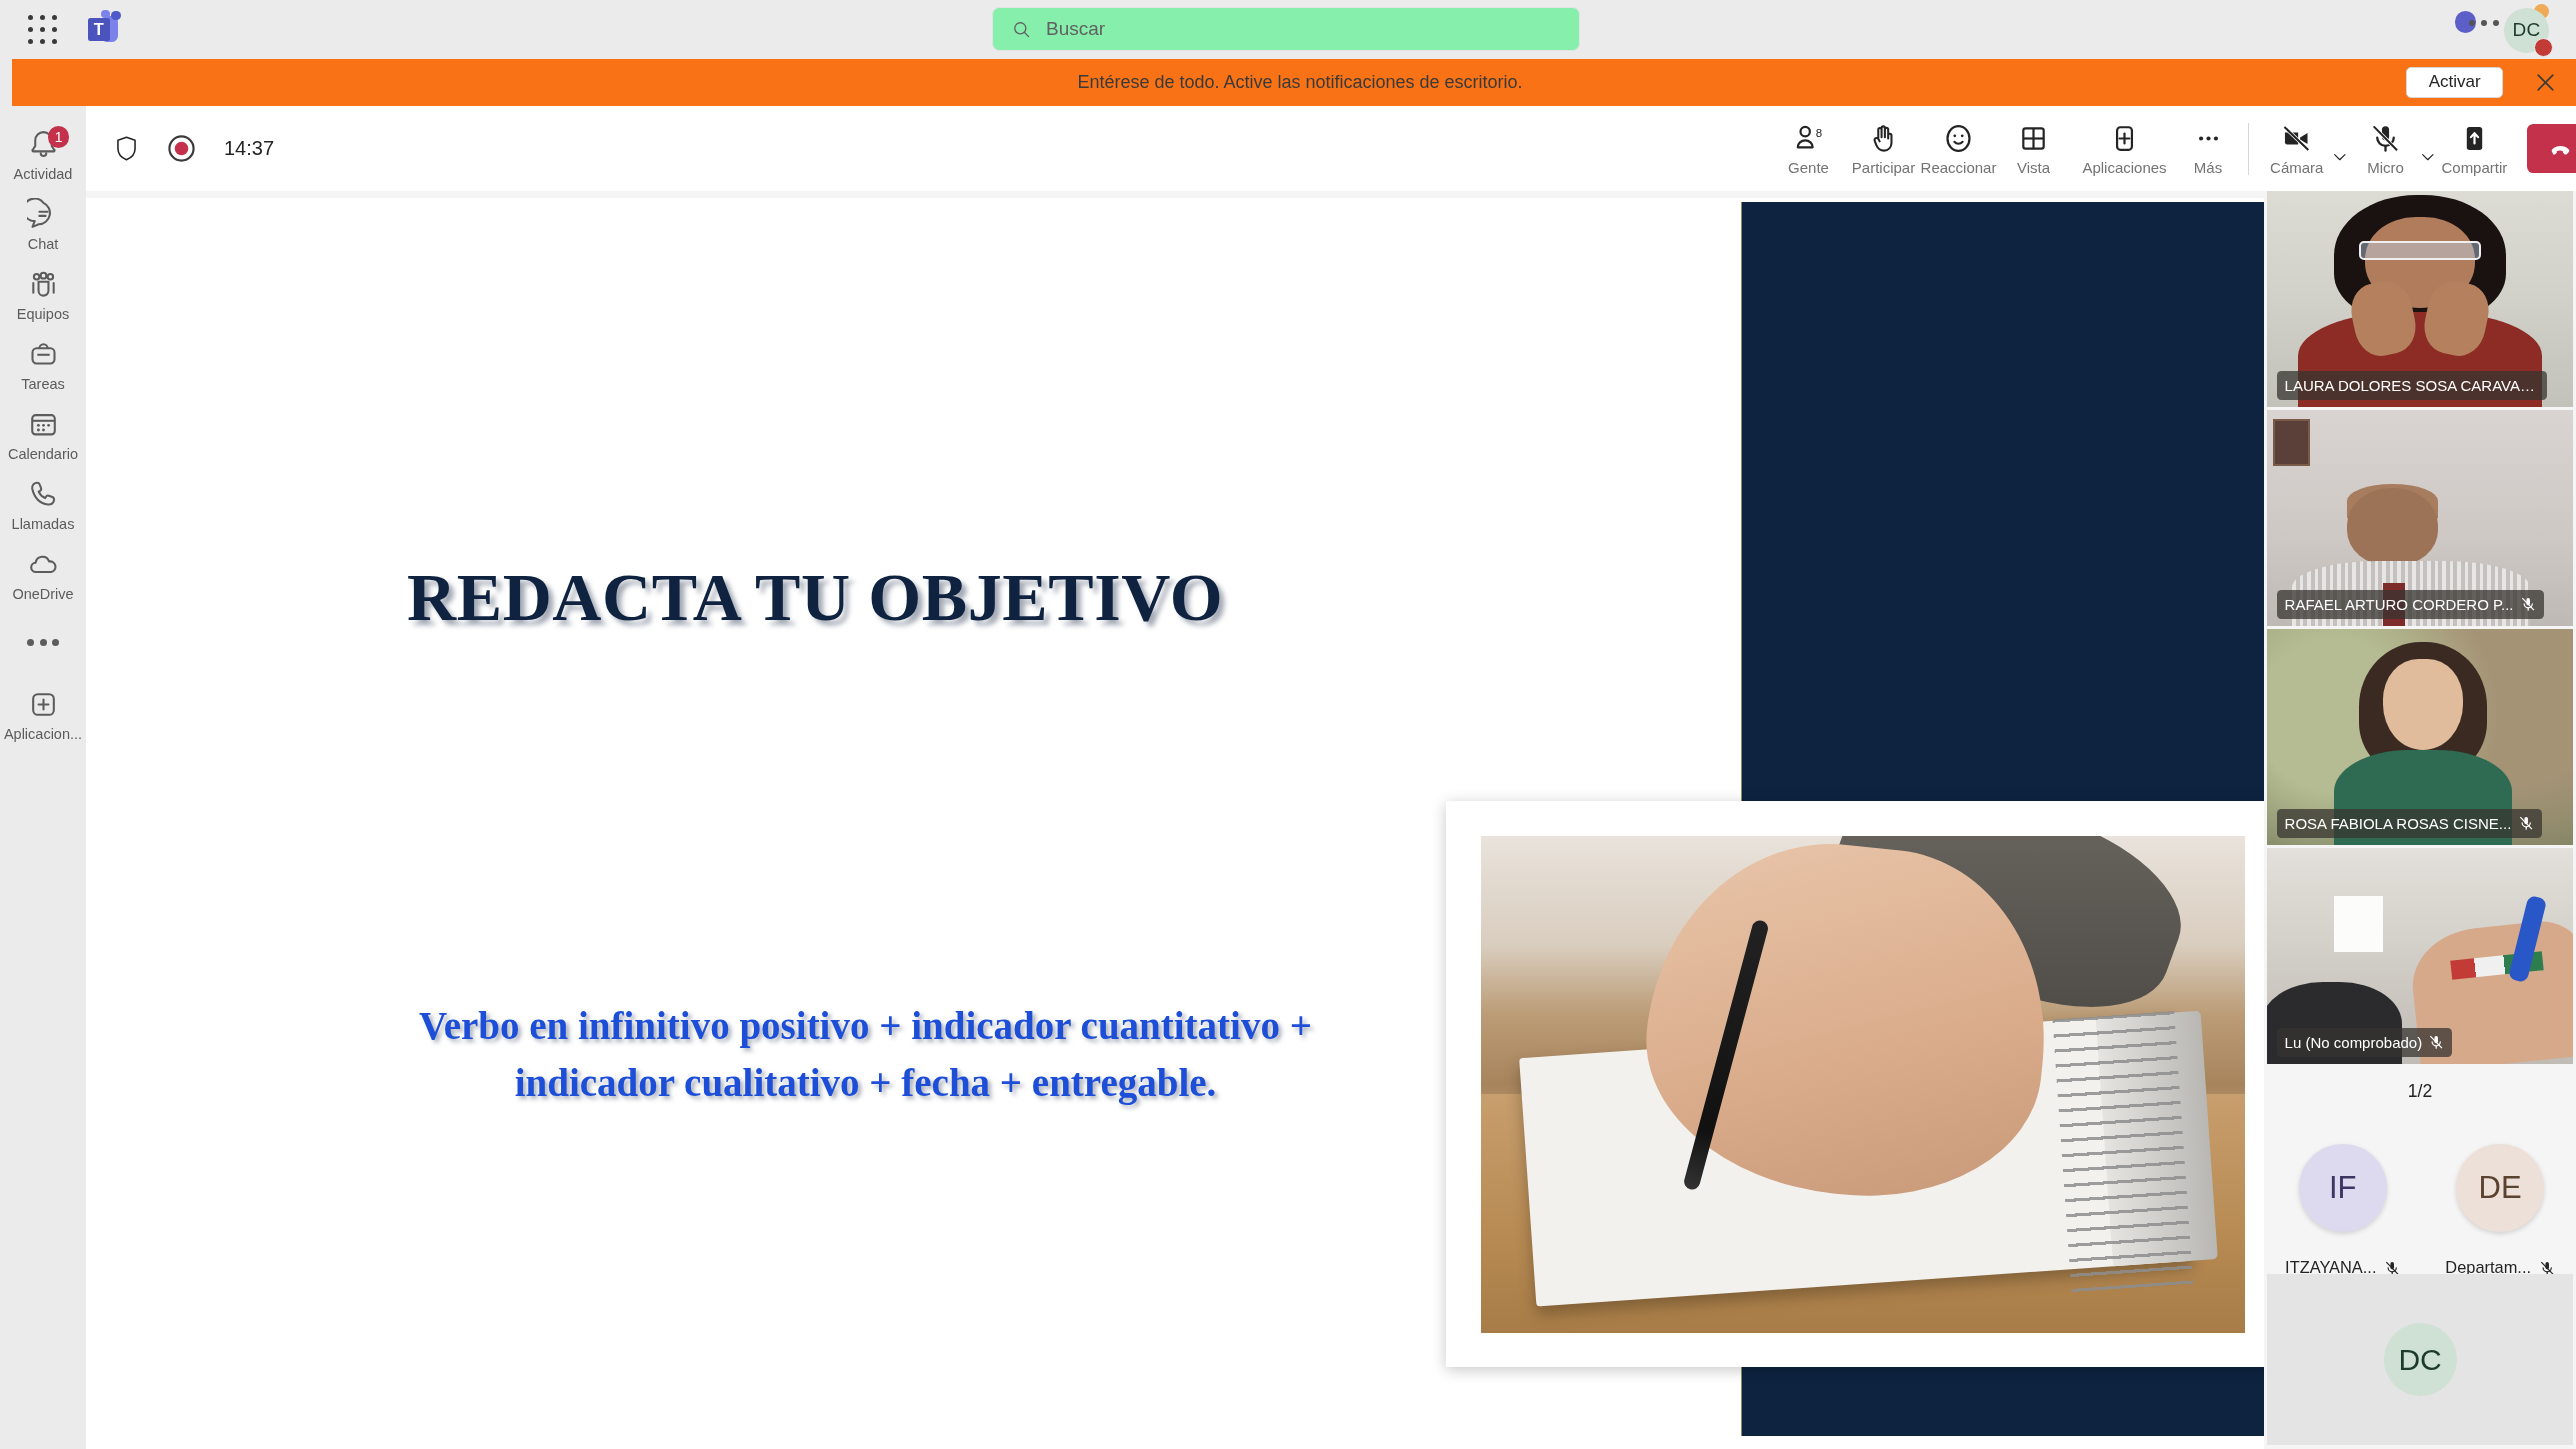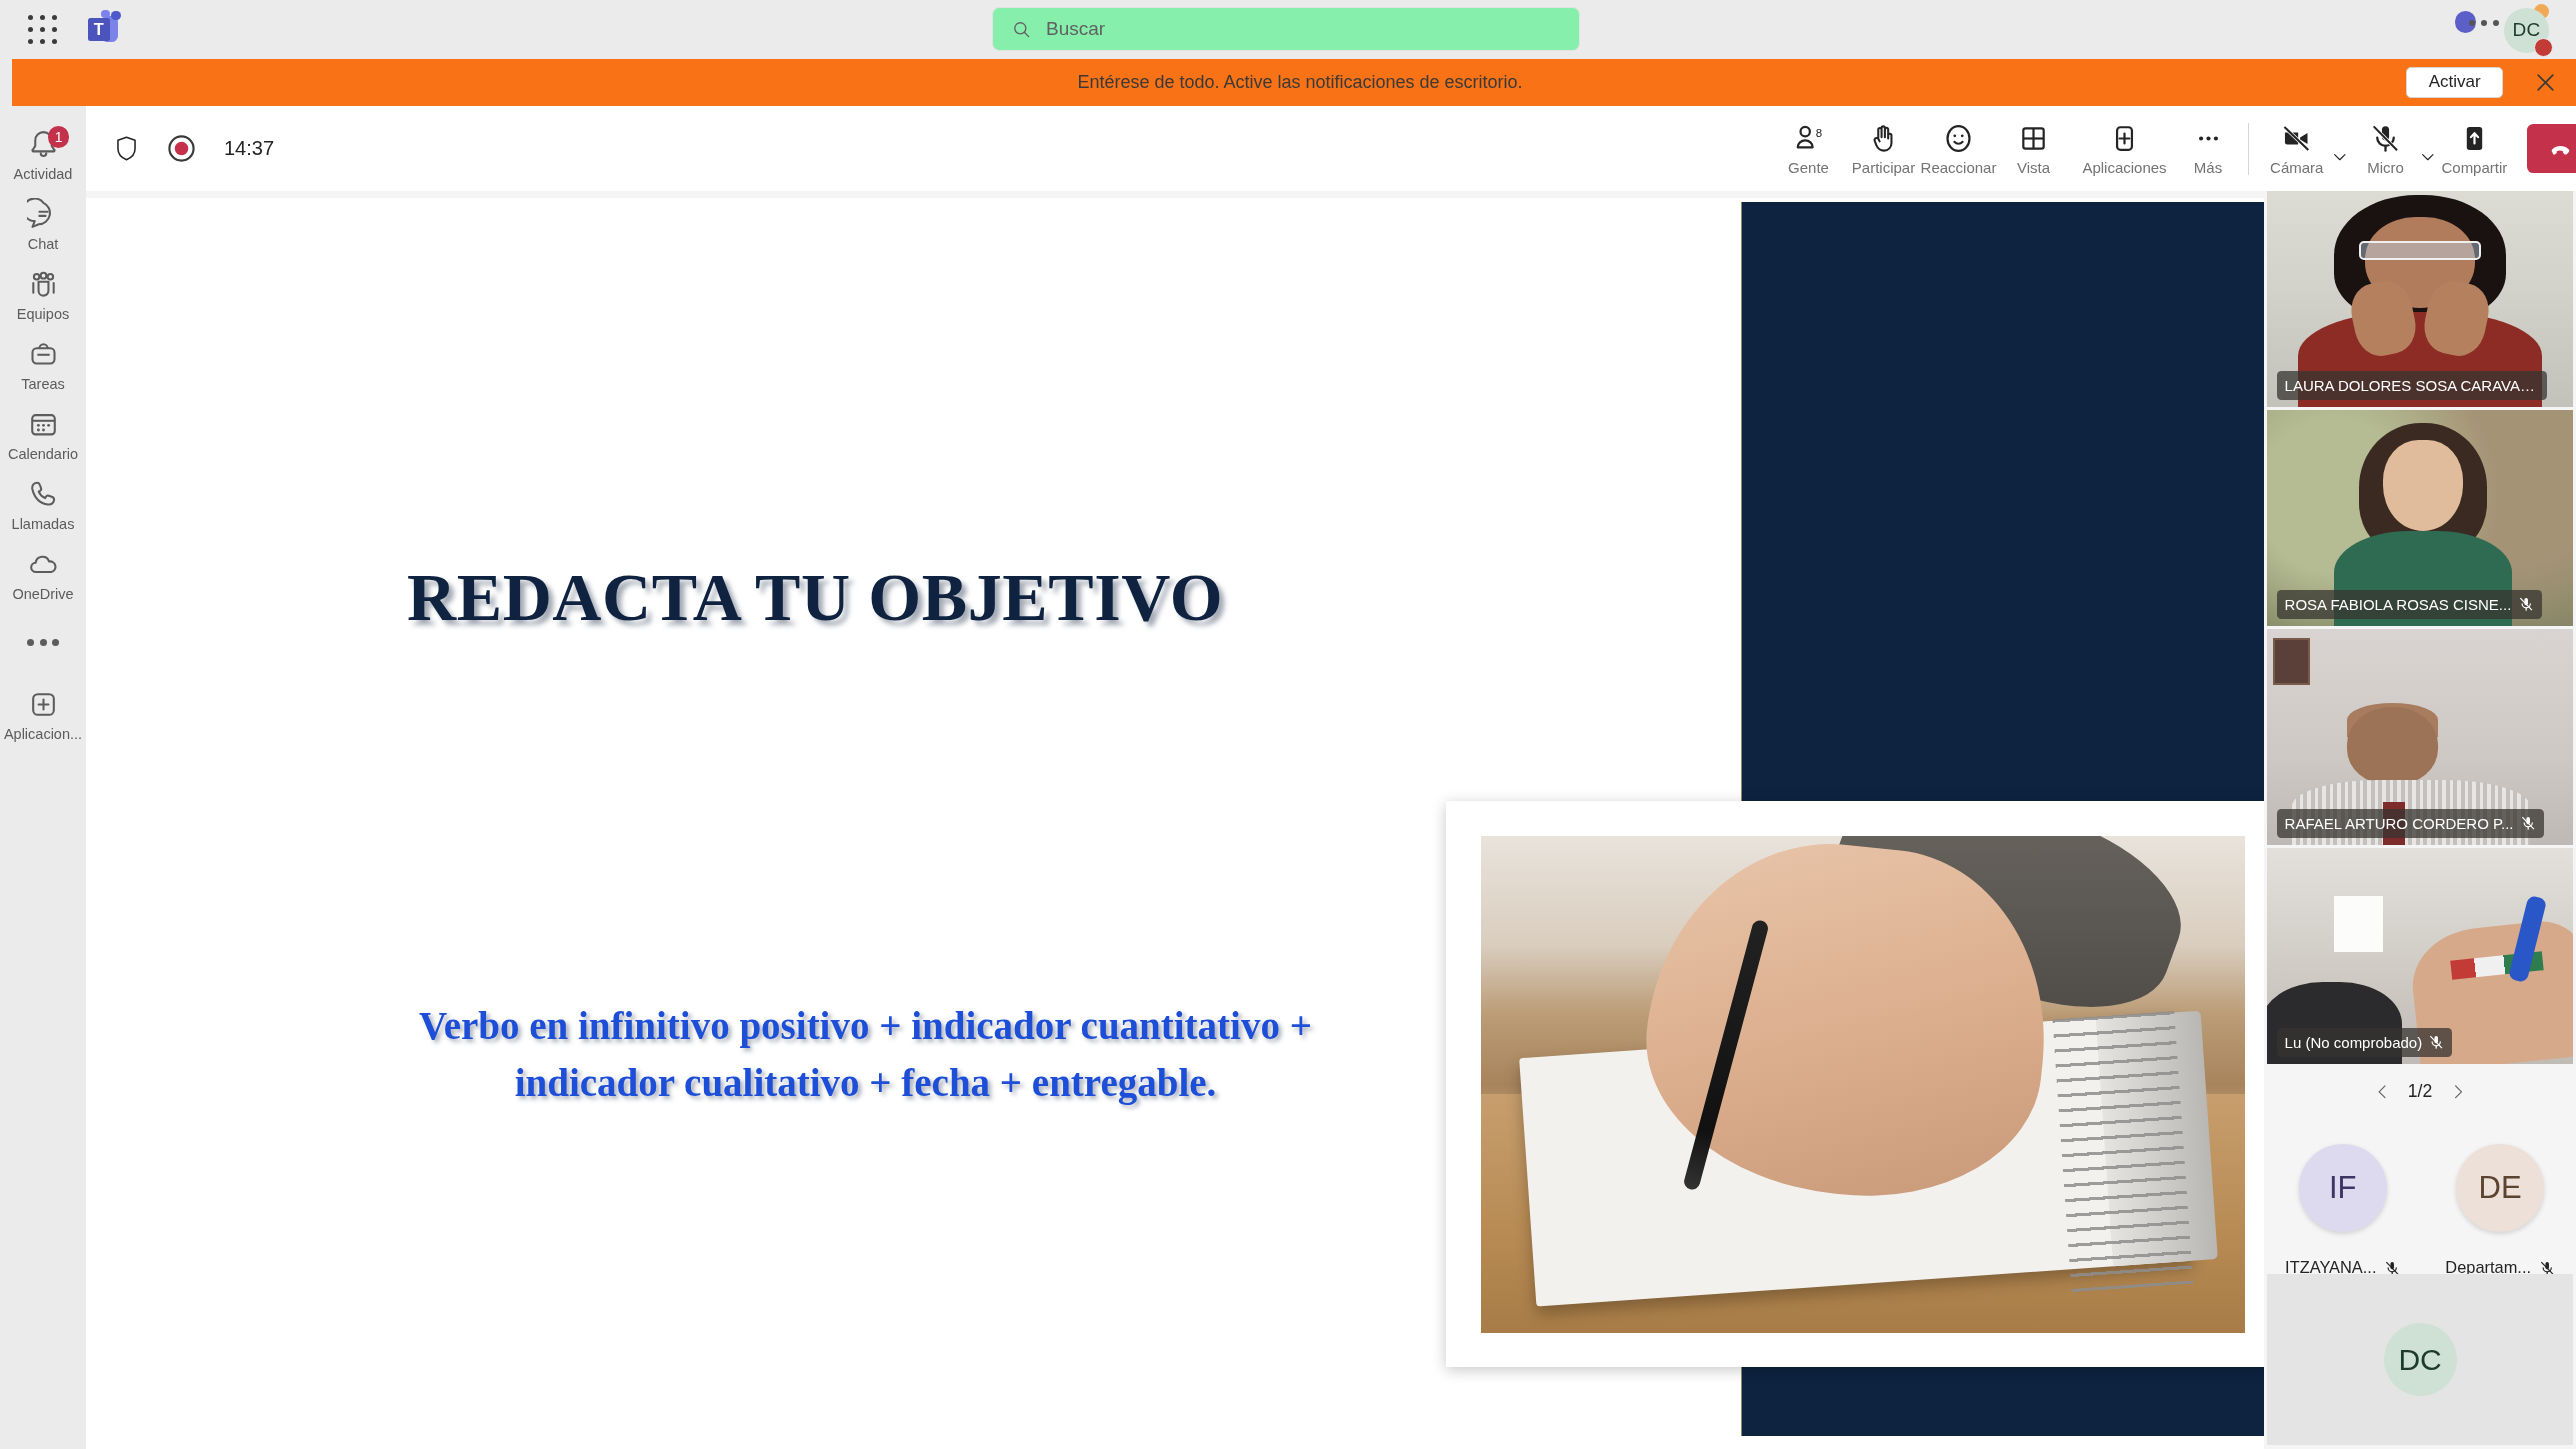--- a/index.html
+++ b/index.html
@@ -251,21 +251,21 @@
     background:#2b2a2c; border-radius:44% 44% 0 0; }
   .v-lu .arm { position:absolute; left:48%; top:36%; width:56%; height:64%;
     background:#d6a98a; border-radius:40% 24% 0 0; transform:rotate(-6deg); }
   .v-lu .flag { position:absolute; left:60%; top:50%; width:30%; height:9%;
     background: linear-gradient(90deg,#c23b36 0 26%,#f0f0f0 26% 58%,#2e7d4f 58% 100%);
     transform: rotate(-6deg); }
   .v-lu .pen { position:absolute; left:82%; top:22%; width:19px; height:40%;
     background:#2a57c8; border-radius:7.5px; transform:rotate(14deg); }
 
   .pager {
-    height: 48px; display: flex; align-items: center; justify-content: center; gap: 16.4px;
+    height: 48px; display: flex; align-items: center; justify-content: center; gap: 16.4px; flex-direction: column;
   }
   .pager .pg-lbl { font-size: 17.6px; color: #242424; }
   .pg-arrow { width: 17.6px; height: 17.6px; cursor: pointer; }
 
   .avatar-row { display: flex; justify-content: center; gap: 45px; margin-top: 29px; }
   .av-cell { display: flex; flex-direction: column; align-items: center; gap: 26px; cursor: pointer; }
   .av-circle {
     width: 88px; height: 88px; border-radius: 50%;
     display: flex; align-items: center; justify-content: center;
     font-size: 31px; box-shadow: 0 1.9px 5.7px rgba(0,0,0,0.15);
@@ -585,47 +585,47 @@
         <div class="shirt"></div>
           <div class="h1"></div>
           <div class="h2"></div>
       </div>
       <div class="namechip">
         <span class="nm">LAURA DOLORES SOSA CARAVAN...</span>
       </div>
     </div>
 
     <div class="tile">
-      <div class="vid v-rosa">
-        <div class="blur"></div>
-          <div class="hair"></div>
-          <div class="face"></div>
-          <div class="top"></div>
+      <div class="vid v-rafael">
+        <div class="frame"></div>
+          <div class="bald"></div>
+          <div class="head"></div>
+        <div class="shirt"></div>
+          <div class="tie"></div>
       </div>
       <div class="namechip">
-        <span class="nm">ROSA FABIOLA ROSAS CISNE...</span>
+        <span class="nm">RAFAEL ARTURO CORDERO P...</span>
         <svg class="mic-off" viewBox="0 0 24 24">
           <rect x="9.4" y="3" width="5.2" height="10.4" rx="2.6" fill="#fff"></rect>
           <path d="M6 11.4a6 6 0 0 0 12 0" fill="none" stroke="#fff" stroke-width="1.8" stroke-linecap="round"></path>
           <line x1="12" y1="17.4" x2="12" y2="20.8" stroke="#fff" stroke-width="1.8" stroke-linecap="round"></line>
           <line x1="3.4" y1="3.2" x2="20.4" y2="20.6" stroke="#fff" stroke-width="1.8"></line>
         </svg>
       </div>
     </div>
 
     <div class="tile">
-      <div class="vid v-rafael">
-        <div class="frame"></div>
-          <div class="bald"></div>
-          <div class="head"></div>
-        <div class="shirt"></div>
-          <div class="tie"></div>
+      <div class="vid v-rosa">
+        <div class="blur"></div>
+          <div class="hair"></div>
+          <div class="face"></div>
+          <div class="top"></div>
       </div>
       <div class="namechip">
-        <span class="nm">RAFAEL ARTURO CORDERO P...</span>
+        <span class="nm">ROSA FABIOLA ROSAS CISNE...</span>
         <svg class="mic-off" viewBox="0 0 24 24">
           <rect x="9.4" y="3" width="5.2" height="10.4" rx="2.6" fill="#fff"></rect>
           <path d="M6 11.4a6 6 0 0 0 12 0" fill="none" stroke="#fff" stroke-width="1.8" stroke-linecap="round"></path>
           <line x1="12" y1="17.4" x2="12" y2="20.8" stroke="#fff" stroke-width="1.8" stroke-linecap="round"></line>
           <line x1="3.4" y1="3.2" x2="20.4" y2="20.6" stroke="#fff" stroke-width="1.8"></line>
         </svg>
       </div>
     </div>
 
     <div class="tile">

